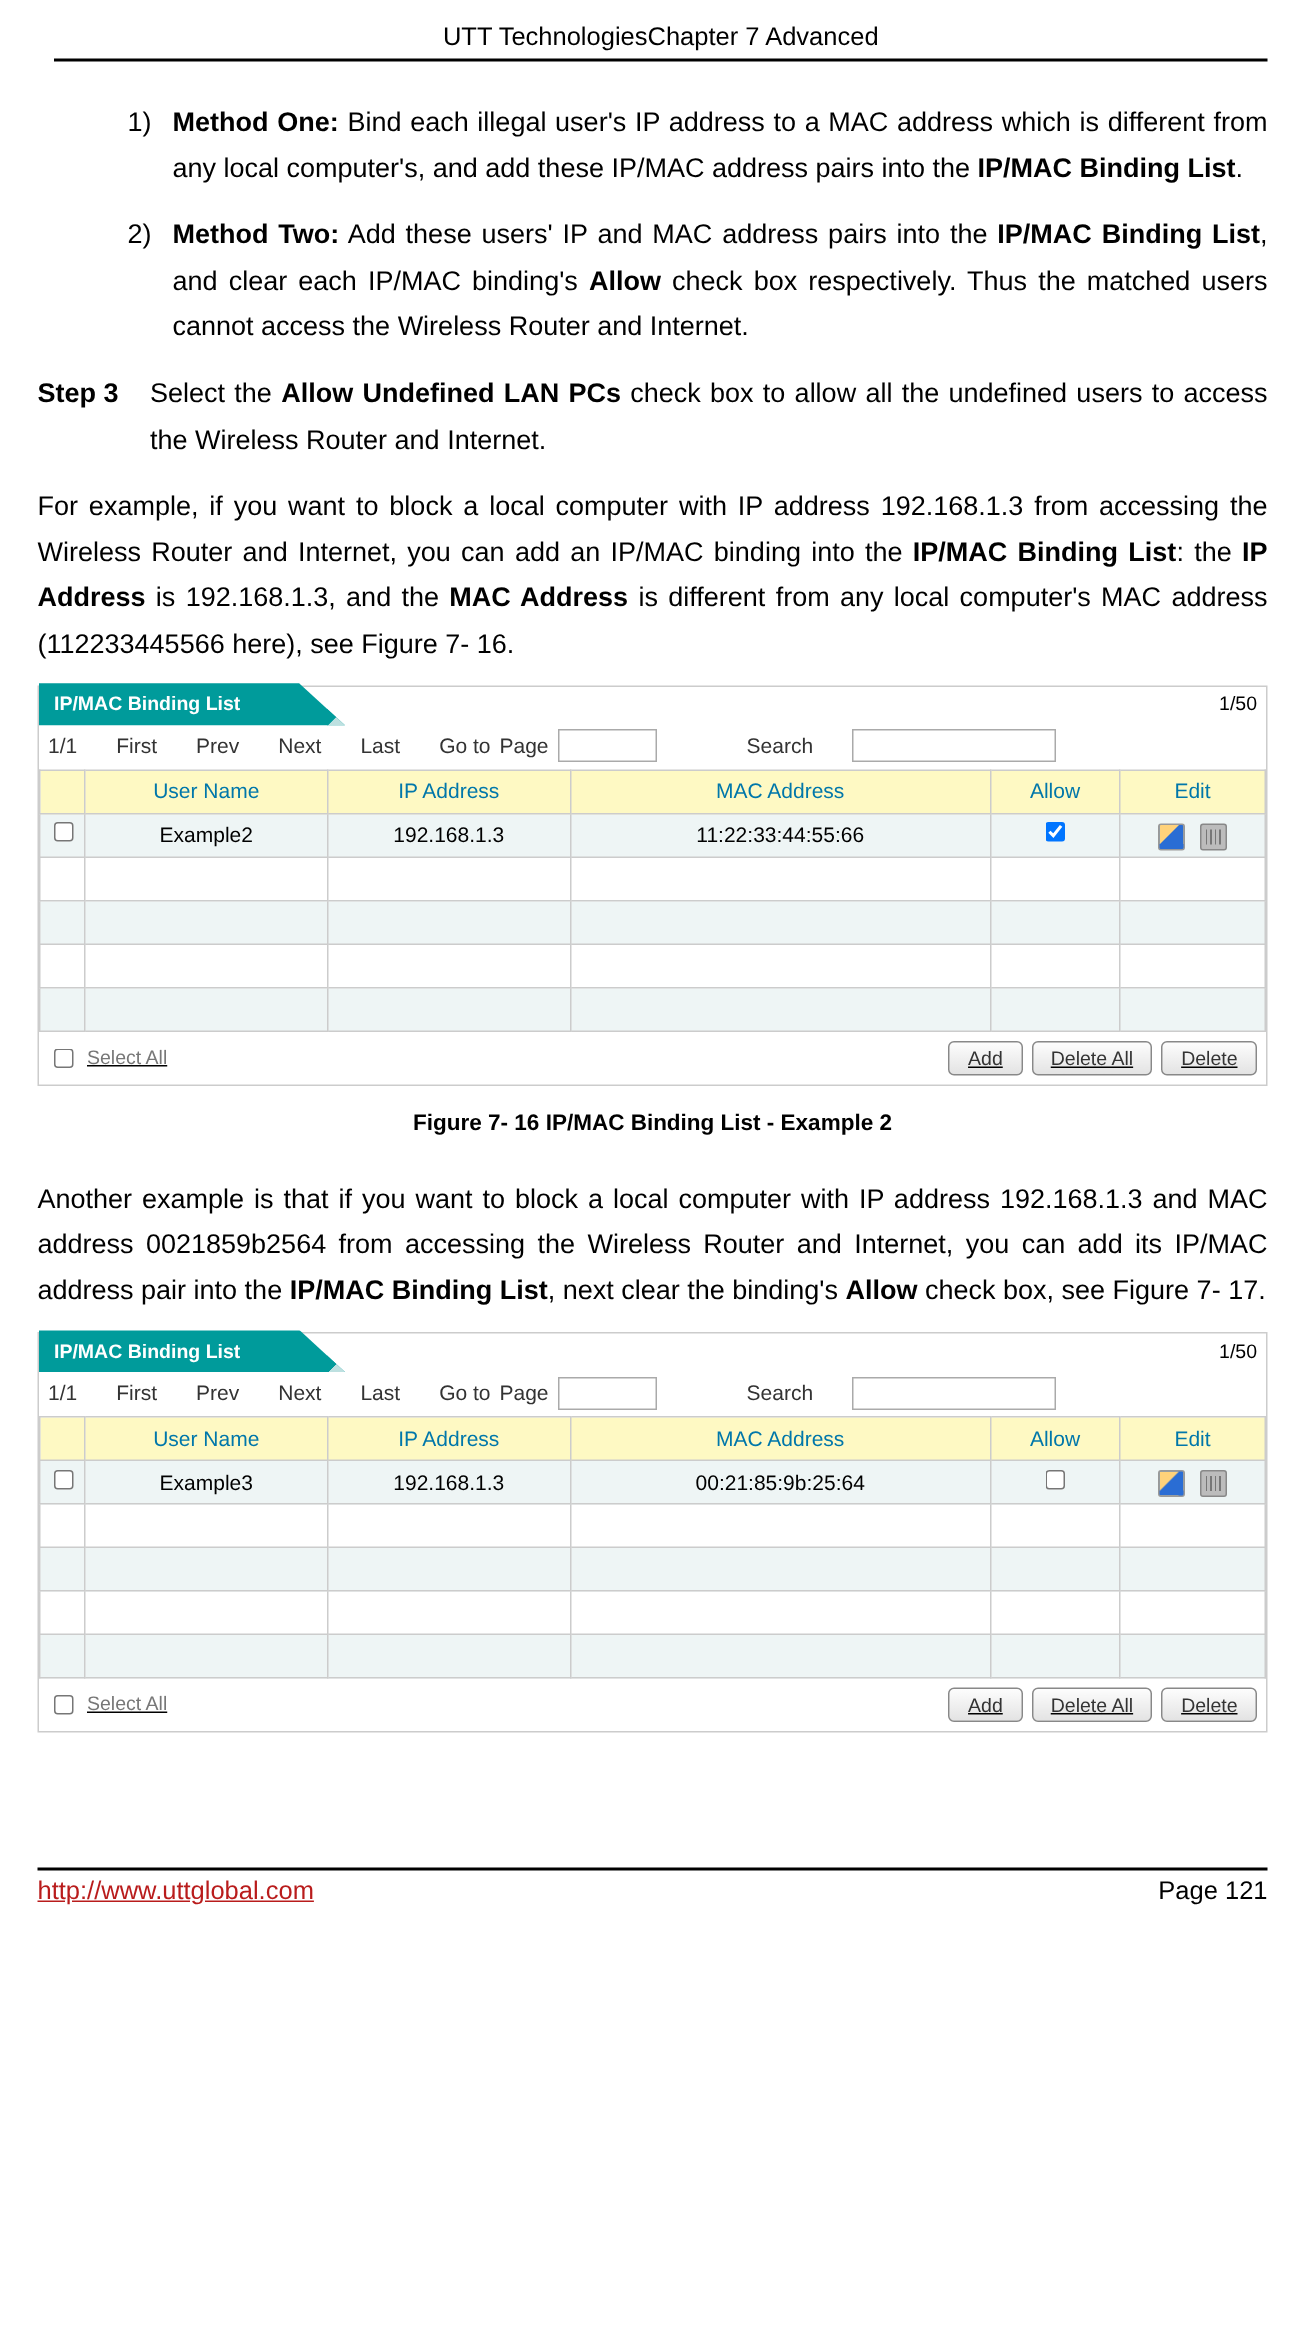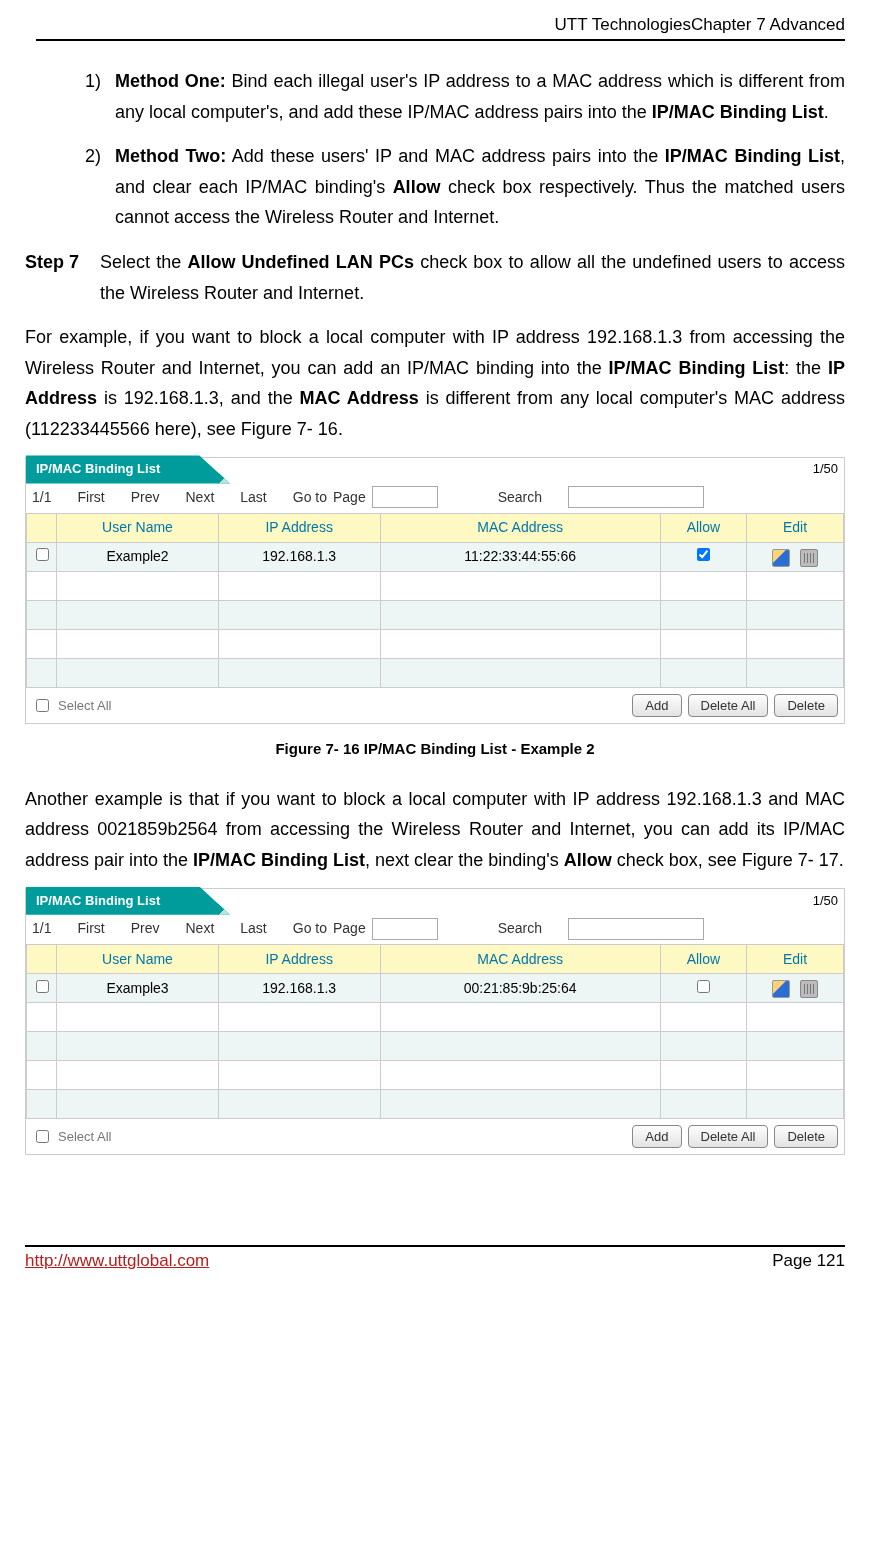--- a/index.html
+++ b/index.html
@@ -9,21 +9,21 @@
     font-size: 18px;
     color: #000;
     background: #fff;
     width: 870px;
   }
   .page {
     padding: 15px 25px 25px 25px;
   }
   .header-bar {
     display: flex;
-    justify-content: flex-end;
+    justify-content: center;
     font-size: 17px;
     padding: 0 0 4px 0;
     border-bottom: 2px solid #000;
     margin-bottom: 25px;
     margin-left: 11px;
   }
   .body-text {
     line-height: 1.7;
     text-align: justify;
   }
@@ -143,22 +143,23 @@
   .data-row{background:#eef5f5;}
   .cb{ width:13px;height:13px; }
   .ico-edit, .ico-del {
     display:inline-block;width:16px;height:16px;margin:0 3px;vertical-align:middle;
   }
   .ico-edit{background:linear-gradient(135deg,#ffd27a 40%,#2a6dd4 41%);border:1px solid #999;border-radius:2px;}
   .ico-del{background:#bcbcbc;border:1px solid #888;border-radius:2px;position:relative;}
   .ico-del::before{content:"";position:absolute;left:3px;right:3px;top:3px;bottom:3px;background:repeating-linear-gradient(90deg,#777 0 1px,transparent 1px 3px);}
 
   .foot-row{
-    display:flex;align-items:center;justify-content:space-between;
+    display:flex;align-items:flex-start;justify-content:space-between;
     padding:6px;
+    text-decoration:underline;
   }
   .foot-left{display:flex;align-items:center;gap:6px;color:#777;}
   .foot-btns{display:flex;gap:6px;}
   .btn{
     font-size:13px;
     padding:3px 12px;
     border:1px solid #888;
     border-radius:4px;
     background:linear-gradient(#fdfdfd,#e3e3e3);
     color:#333;
@@ -192,21 +193,21 @@
   </div>
 
   <div class="list-item">
     <div class="list-num">2)</div>
     <div class="list-body">
       <b>Method Two:</b><span> Add these users' IP and MAC address pairs into the </span><b>IP/MAC Binding List</b><span>, and clear each IP/MAC binding's </span><b>Allow</b><span> check box respectively. Thus the matched users cannot access the Wireless Router and Internet.</span>
     </div>
   </div>
 
   <div class="step-row">
-    <div class="step-label">Step 7</div>
+    <div class="step-label">Step 3</div>
     <div class="step-body">
       <span>Select the </span><b>Allow Undefined LAN PCs</b><span> check box to allow all the undefined users to access the Wireless Router and Internet.</span>
     </div>
   </div>
 
   <div class="para">
     <span>For example, if you want to block a local computer with IP address 192.168.1.3 from accessing the Wireless Router and Internet, you can add an IP/MAC binding into the </span><b>IP/MAC Binding List</b><span>: the </span><b>IP Address</b><span> is 192.168.1.3, and the </span><b>MAC Address</b><span> is different from any local computer's MAC address (112233445566 here), see Figure 7- 16.</span>
   </div>
 
   <div class="fig-wrap">

